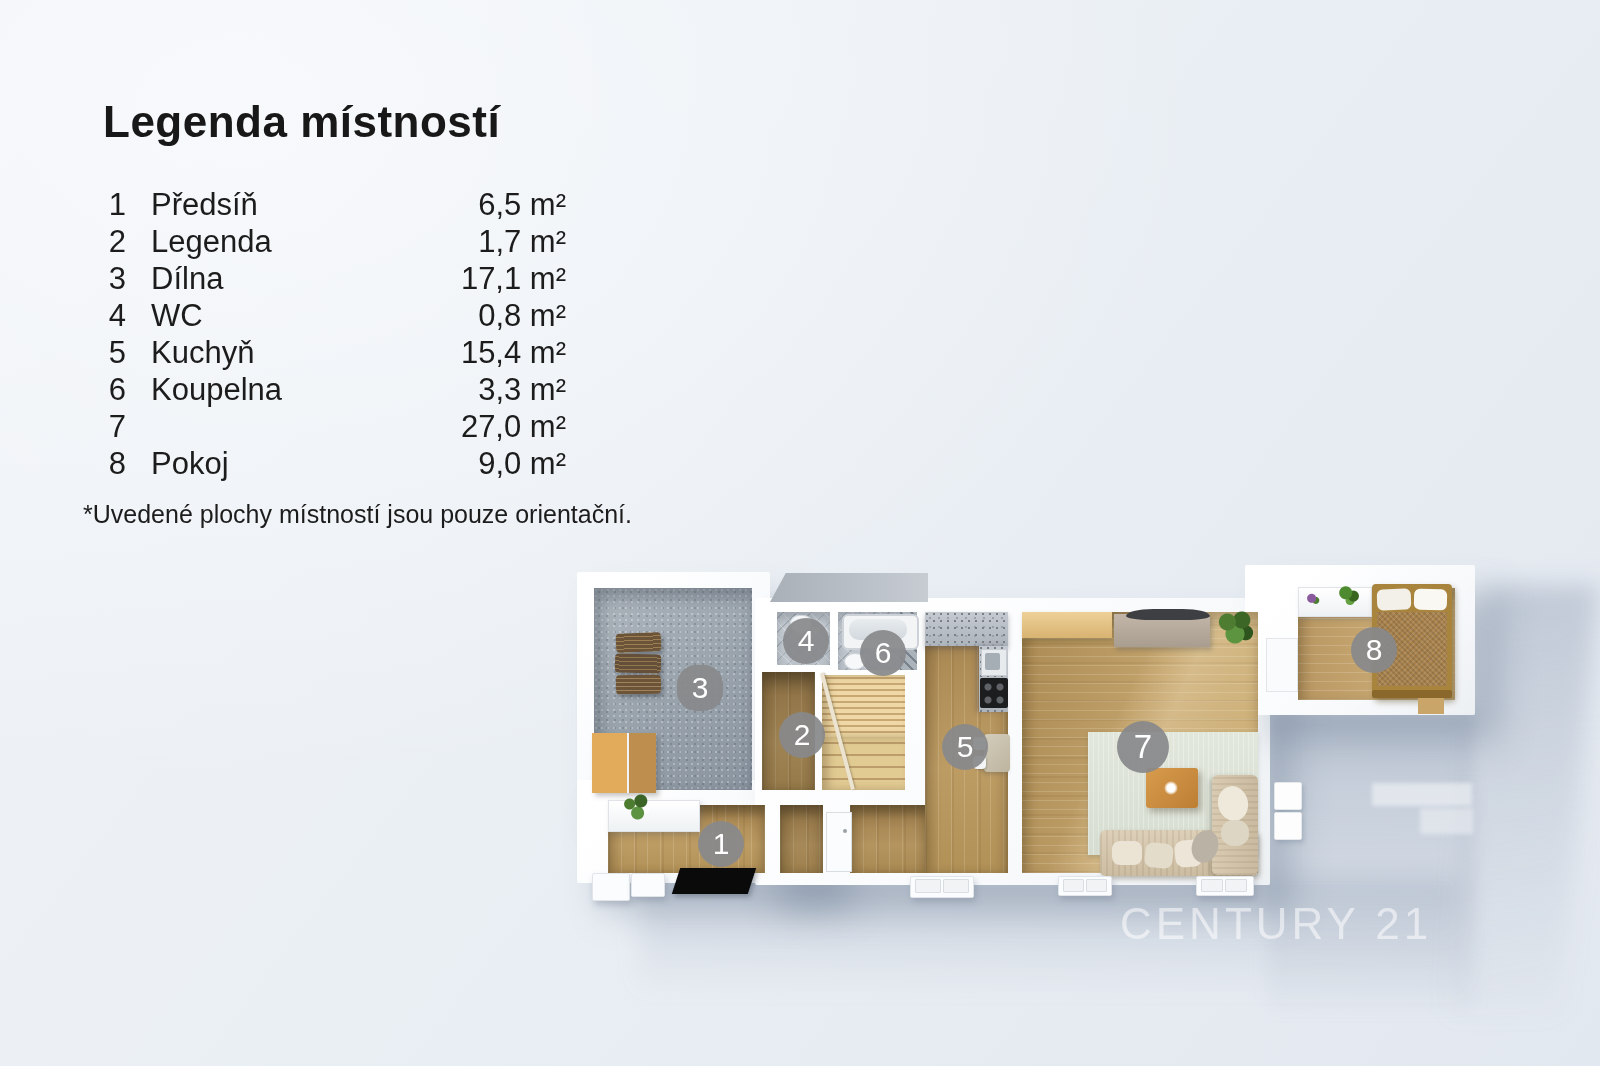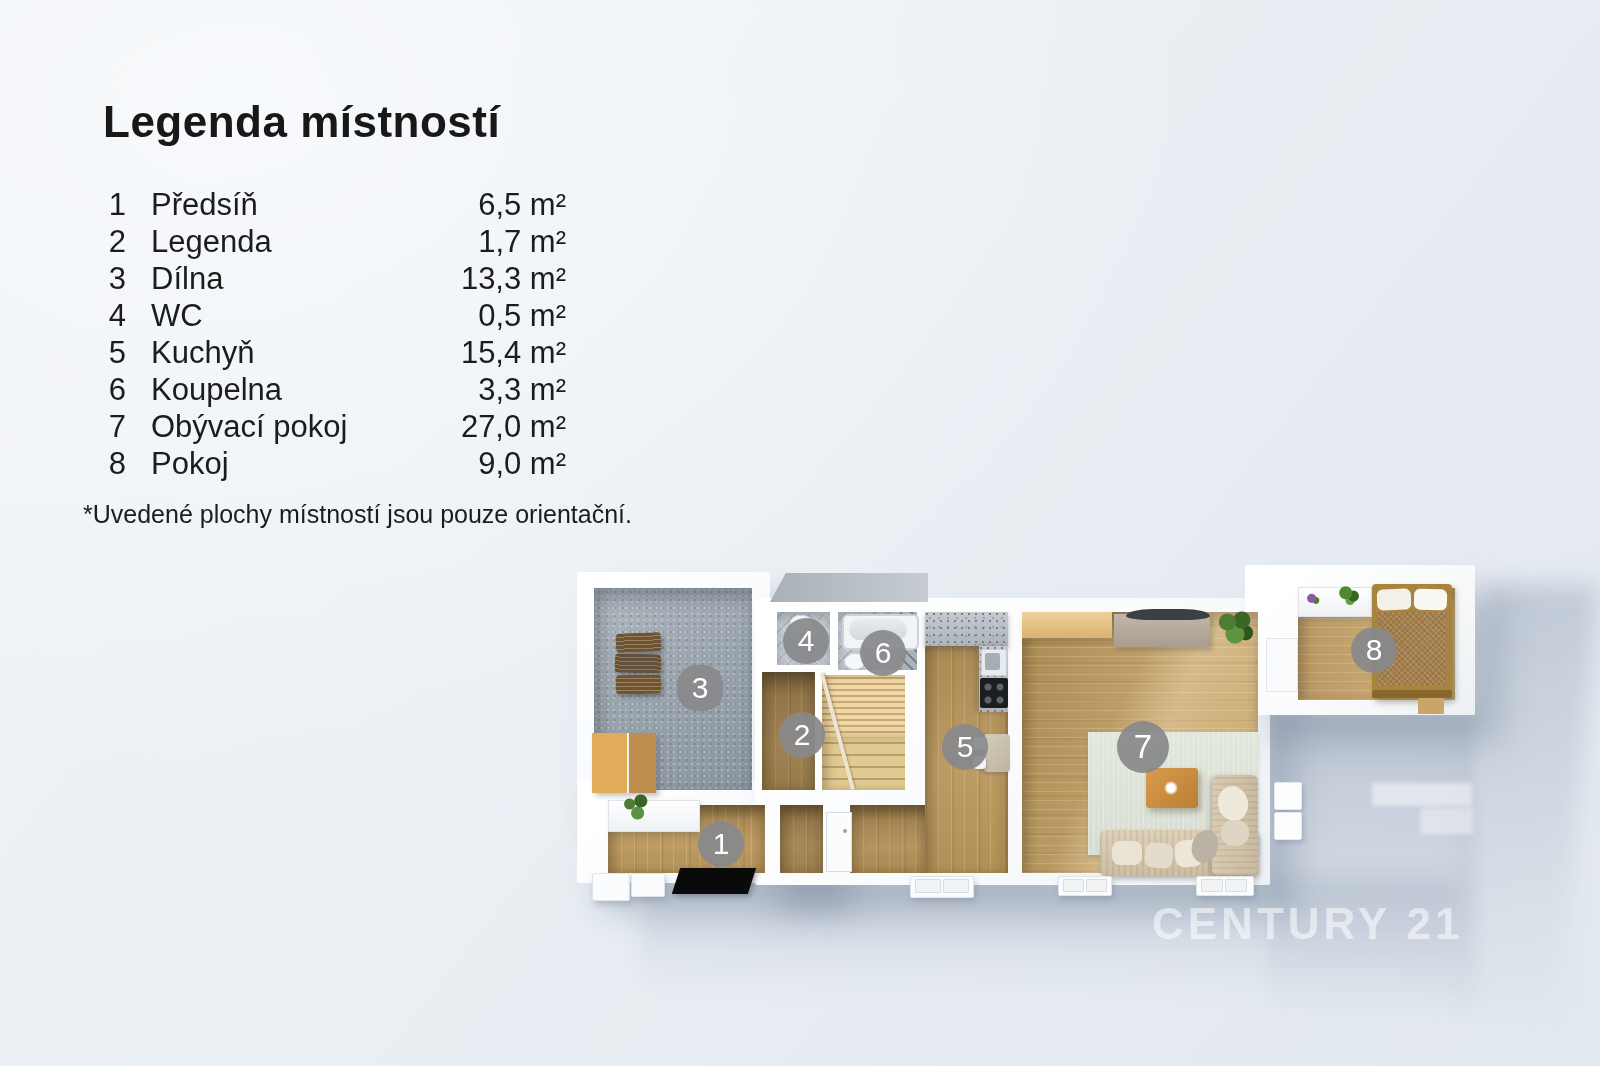--- a/index.html
+++ b/index.html
@@ -51,21 +51,21 @@
       radial-gradient(circle at 5px 6px,#99a1a9 0.9px,rgba(0,0,0,0) 1.4px),
       linear-gradient(180deg,#c4cad0,#adb4bb);
     background-size:7px 7px,9px 9px,100% 100%;}
   .thr{background:#fbfcfd;border:1px solid #e1e5e9;box-shadow:2px 4px 6px rgba(118,130,150,0.35);border-radius:2px;}
   .thr-in{background:#f1f3f5;border:1px solid #d8dde1;border-radius:1px;}
   
   .badge{width:46px;height:46px;border-radius:50%;background:rgba(136,137,139,0.93);
     color:#fff;font-size:30px;display:flex;align-items:center;justify-content:center;z-index:40;}
   .badge.lg{width:52px;height:52px;font-size:33px;}
   
-  .watermark{left:1152px;top:899px;font-size:44px;font-weight:700;letter-spacing:4px;
+  .watermark{left:1120px;top:899px;font-size:44px;font-weight:400;letter-spacing:4px;
     color:rgba(255,255,255,0.55);z-index:30;white-space:nowrap;}
   .plant{border-radius:50%;}
 </style>
 </head>
 <body>
 
 <div class="abs legend-title">Legenda místností</div>
 
 <div class="abs legend-rows">
   <div class="lrow">
@@ -74,40 +74,39 @@
       <span class="ar">6,5 m²</span>
     </div>
   <div class="lrow">
       <span class="num">2</span>
       <span class="nm">Legenda</span>
       <span class="ar">1,7 m²</span>
     </div>
   <div class="lrow">
       <span class="num">3</span>
       <span class="nm">Dílna</span>
-      <span class="ar">13,3 m²</span>
+      <span class="ar">17,1 m²</span>
     </div>
   <div class="lrow">
       <span class="num">4</span>
       <span class="nm">WC</span>
-      <span class="ar">0,5 m²</span>
+      <span class="ar">0,8 m²</span>
     </div>
   <div class="lrow">
       <span class="num">5</span>
       <span class="nm">Kuchyň</span>
       <span class="ar">15,4 m²</span>
     </div>
   <div class="lrow">
       <span class="num">6</span>
       <span class="nm">Koupelna</span>
       <span class="ar">3,3 m²</span>
     </div>
   <div class="lrow">
       <span class="num">7</span>
-      <span class="nm">Obývací pokoj</span>
       <span class="ar">27,0 m²</span>
     </div>
   <div class="lrow">
       <span class="num">8</span>
       <span class="nm">Pokoj</span>
       <span class="ar">9,0 m²</span>
     </div>
 </div>
 
 <div class="abs legend-foot">*Uvedené plochy místností jsou pouze orientační.</div>

